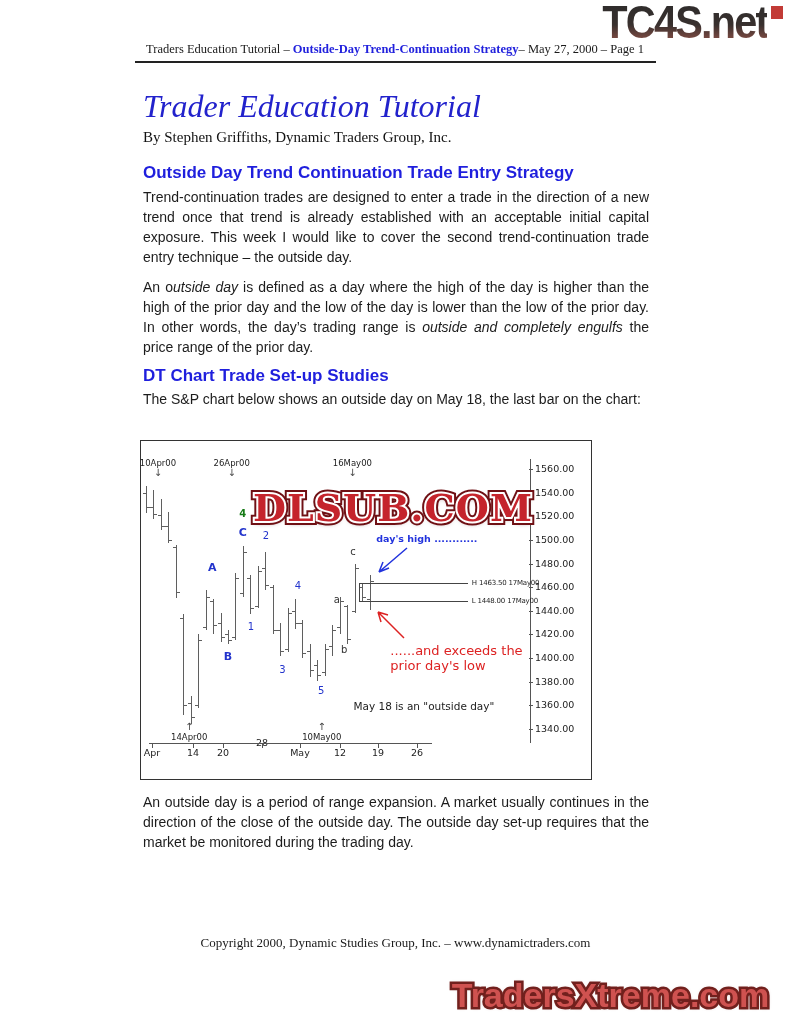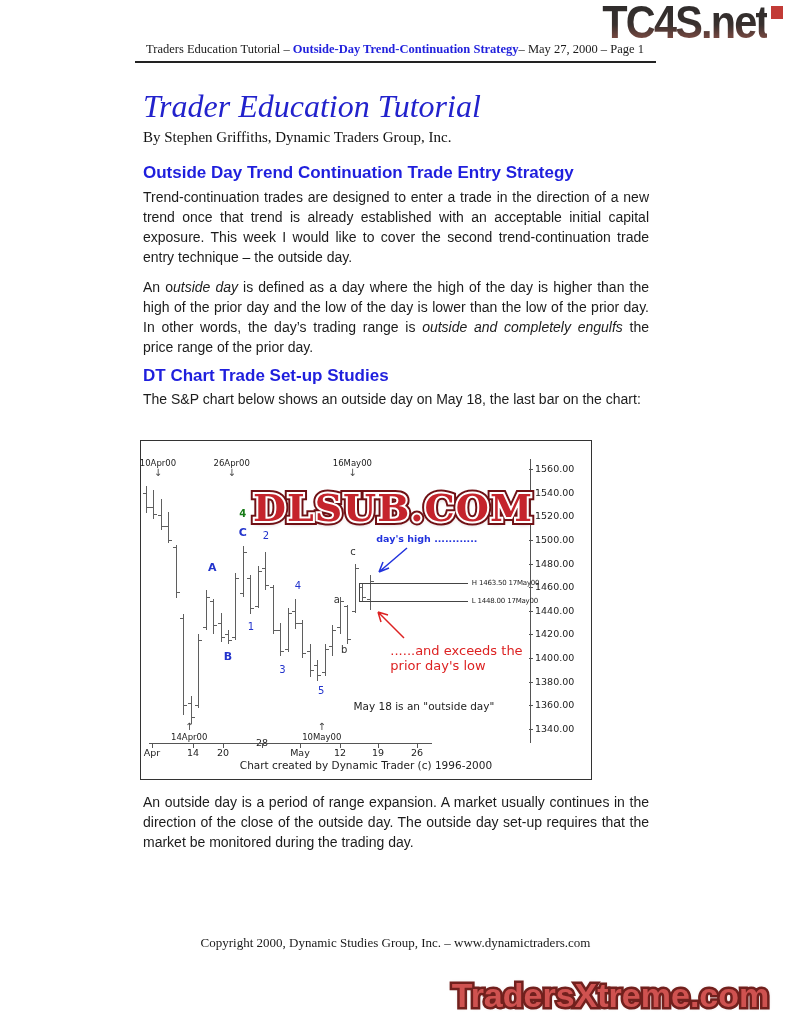--- a/index.html
+++ b/index.html
@@ -91,21 +91,20 @@
   <div class="abs" id="plot">
     <div class="abs" id="wm">
       <span class="wm-outer">DLSUB.COM</span>
       <span class="wm-white">DLSUB.COM</span>
       <span class="wm-fill">DLSUB.COM</span>
     </div>
     <svg class="abs" id="arrows-svg" width="450" height="338">
       <path d="M266 107 L238 131 M238 131 L248 127 M238 131 L242 121" stroke="#2233dd" stroke-width="1.5" fill="none"></path>
       <path d="M263 197 L237 171 M237 171 L247 174 M237 171 L240 181" stroke="#dd2222" stroke-width="1.5" fill="none"></path>
     </svg>
-    <div class="abs" id="caption">Chart created by Dynamic Trader (c) 1996-2000</div>
   <div class="abs axis" style="left: 389px; top: 18px; width: 1px; height: 284px;"></div>
       <div class="abs axis" style="left: 8px; top: 302px; width: 283px; height: 1px;"></div>
       <div class="abs axis" style="left: 388px; top: 28px; width: 4px; height: 1px;"></div>
       <div class="abs ylab" style="left: 394px; top: 22px;">1560.00</div>
       <div class="abs axis" style="left: 388px; top: 51.636px; width: 4px; height: 1px;"></div>
       <div class="abs ylab" style="left: 394px; top: 45.636px;">1540.00</div>
       <div class="abs axis" style="left: 388px; top: 75.272px; width: 4px; height: 1px;"></div>
       <div class="abs ylab" style="left: 394px; top: 69.272px;">1520.00</div>
       <div class="abs axis" style="left: 388px; top: 98.908px; width: 4px; height: 1px;"></div>
       <div class="abs ylab" style="left: 394px; top: 92.908px;">1500.00</div>

